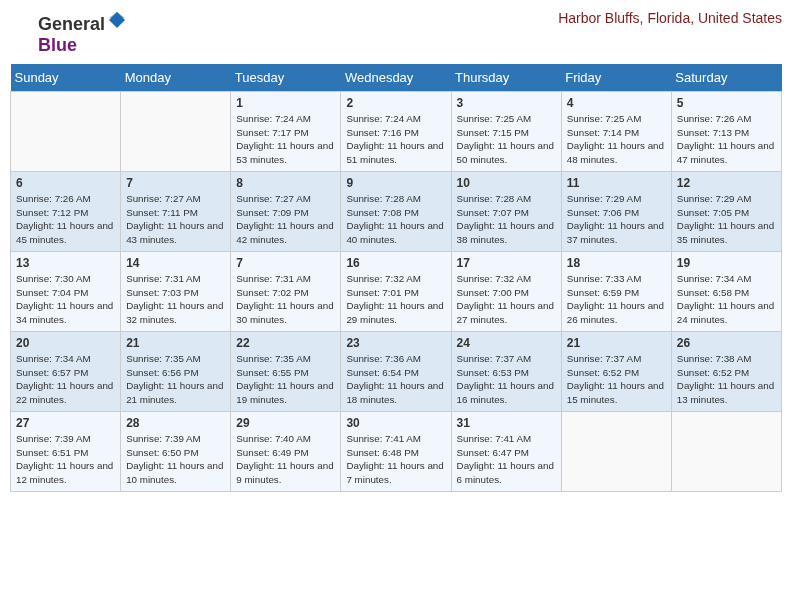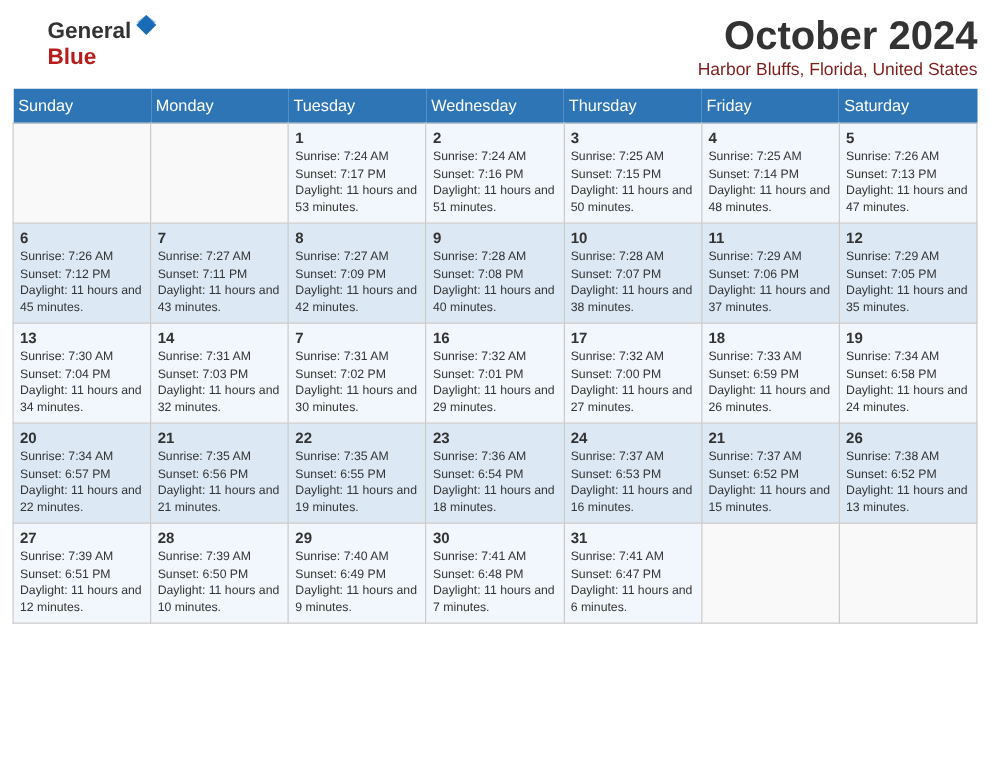--- a/index.html
+++ b/index.html
@@ -23,21 +23,21 @@
       gap: 2px;
     }
     .logo-text-general {
       font-size: 18px;
       font-weight: bold;
       color: #333;
     }
     .logo-text-blue {
       font-size: 18px;
       font-weight: bold;
-      color: #b91c1c;
+      color: #701a75;
     }
     .logo-icon {
       width: 20px;
       height: 20px;
       margin-left: 2px;
     }
     .title-area {
       text-align: right;
     }
     .month-title {
@@ -100,21 +100,20 @@
     <div>
       <span class="logo-text-general">General</span><svg class="logo-icon" viewBox="0 0 20 20">
           <polygon points="10,2 18,10 10,18 2,10" fill="#1a6bb5"></polygon>
           <polygon points="10,2 18,8 14,8 14,14 6,14 6,8 2,8" fill="#1a6bb5" opacity="0.5"></polygon>
         </svg>
       <br>
       <span class="logo-text-blue">Blue</span>
     </div>
   </div>
   <div class="title-area">
-    <div class="month-title">October 2024</div>
     <div class="location">Harbor Bluffs, Florida, United States</div>
   </div>
 </div>
 
 <table>
   <thead>
     <tr id="header-row">
         <th>Sunday</th>
         <th>Monday</th>
         <th>Tuesday</th>

